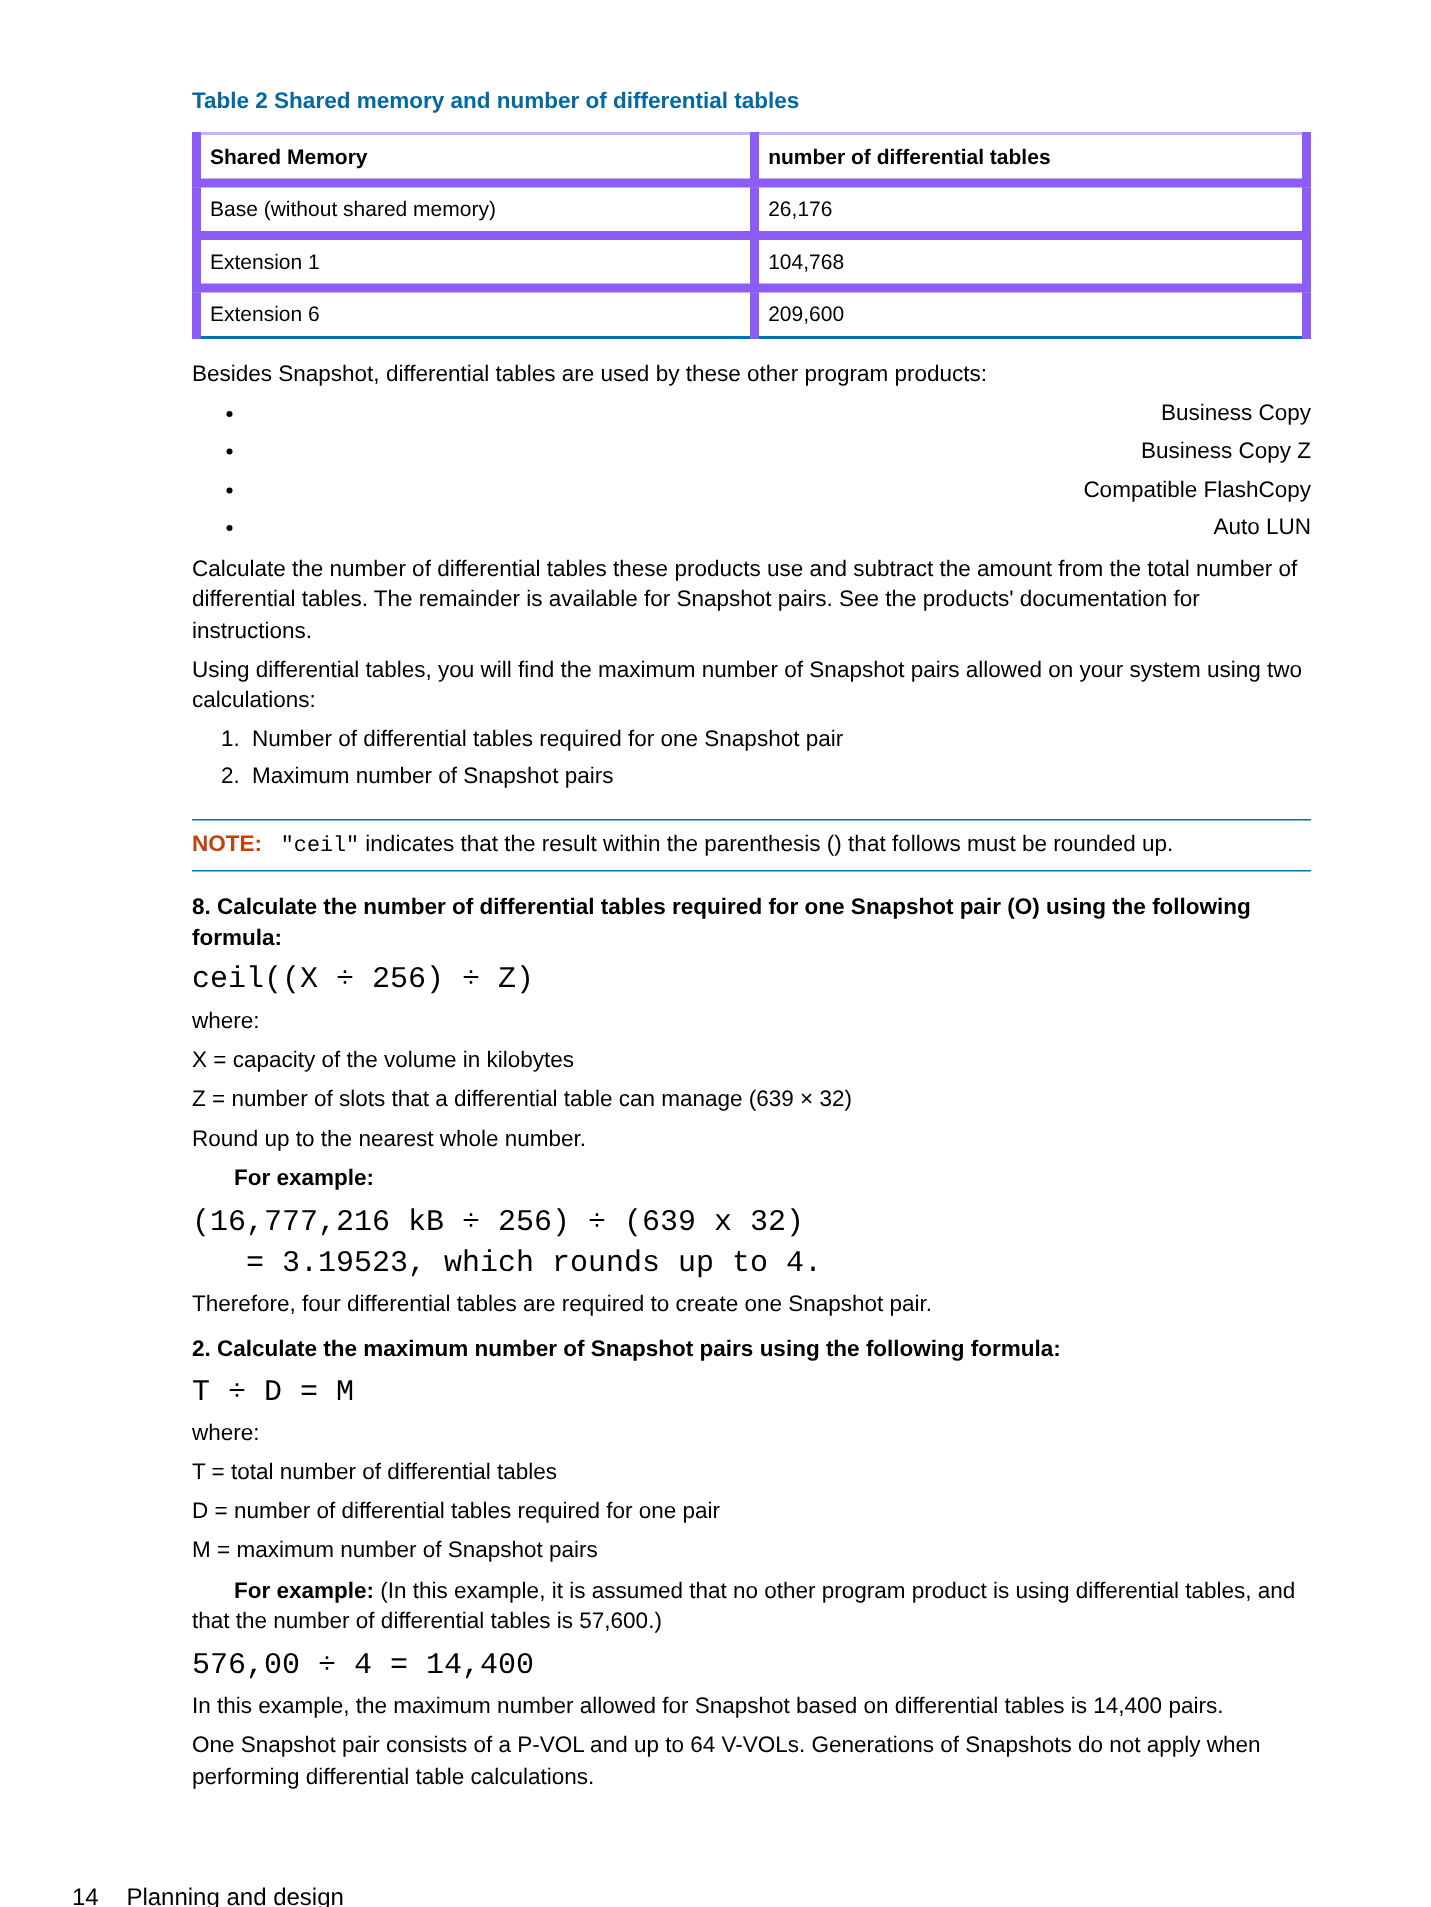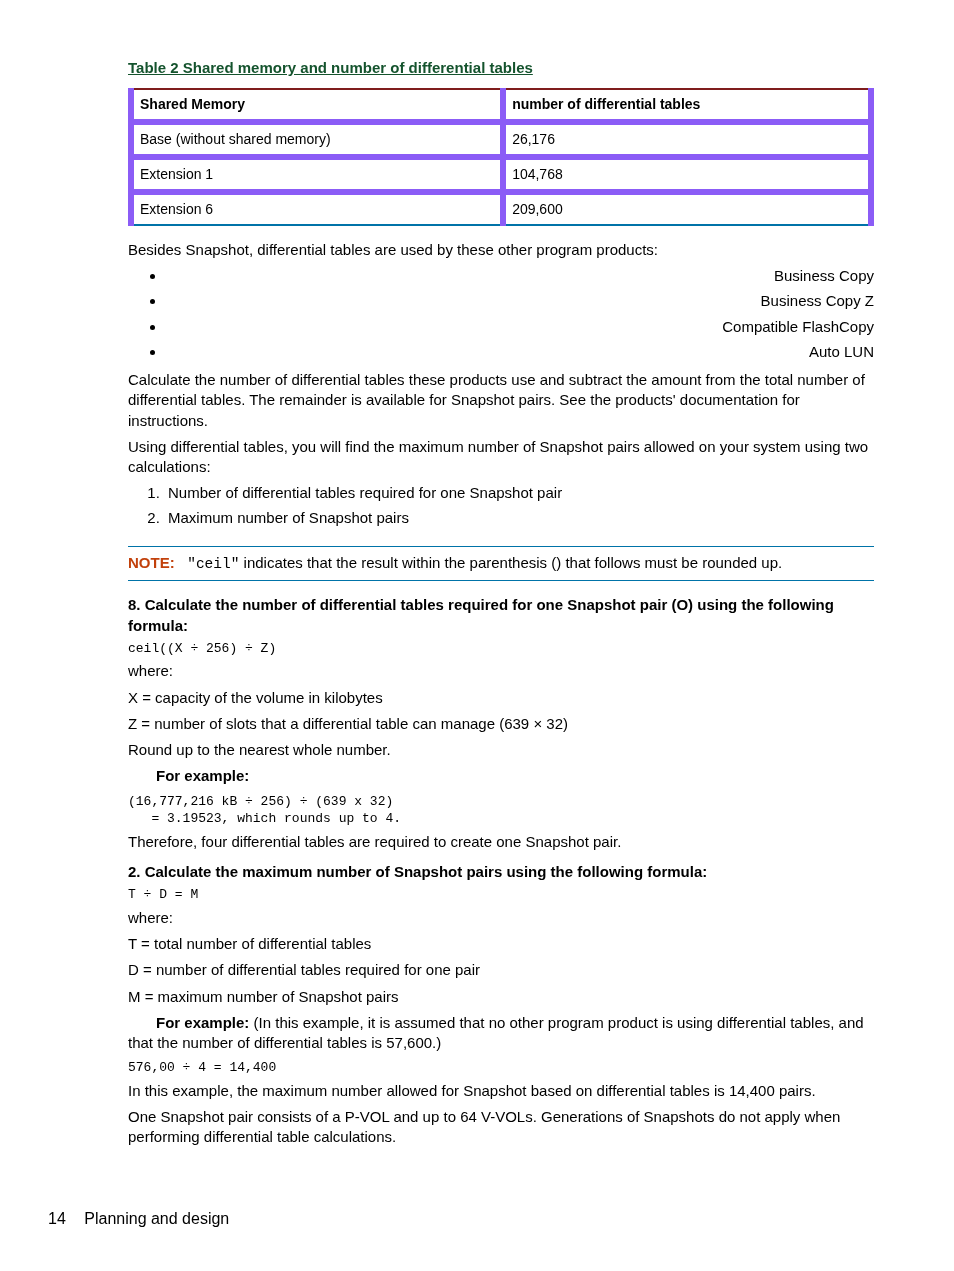--- a/index.html
+++ b/index.html
@@ -6,41 +6,40 @@
     font-family: Arial, Helvetica, sans-serif;
     font-size: 15px;
     color: #000;
     margin: 0;
     padding: 58px 80px 40px 128px;
     width: 954px;
     box-sizing: border-box;
     line-height: 1.35;
   }
   .table-title {
-    color: #14532d;
+    color: #0369a1;
     font-weight: bold;
     font-size: 15px;
     margin-bottom: 10px;
-    text-decoration: underline;
   }
   table {
     border-collapse: collapse;
     width: 100%;
     margin-bottom: 14px;
   }
   table th, table td {
     border: 6px solid #8b5cf6;
     padding: 5px 6px;
     text-align: left;
     font-size: 14px;
     vertical-align: top;
   }
   table thead th {
     font-weight: bold;
-    border-top: 2px solid #7f1d1d;
+    border-top: 2px solid #c4b5fd;
   }
   table tbody tr:last-child td {
     border-bottom: 2px solid #0073a8;
   }
   p {
     margin: 0 0 6px 0;
   }
   ul.bullets {
     margin: 4px 0 8px 0;
     padding-left: 38px;
@@ -75,21 +74,21 @@
   .bold {
     font-weight: bold;
     margin-left: 28px;
   }
   .section-head {
     font-weight: bold;
     margin: 10px 0 4px 0;
   }
   .code-block {
     font-family: "Courier New", Courier, monospace;
-    font-size: 13px;
+    font-size: 20px;
     white-space: pre;
     margin: 2px 0 4px 0;
   }
   .footer {
     position: relative;
     margin-top: 60px;
     font-size: 16px;
   }
   .footer .pagenum {
     display: inline-block;

